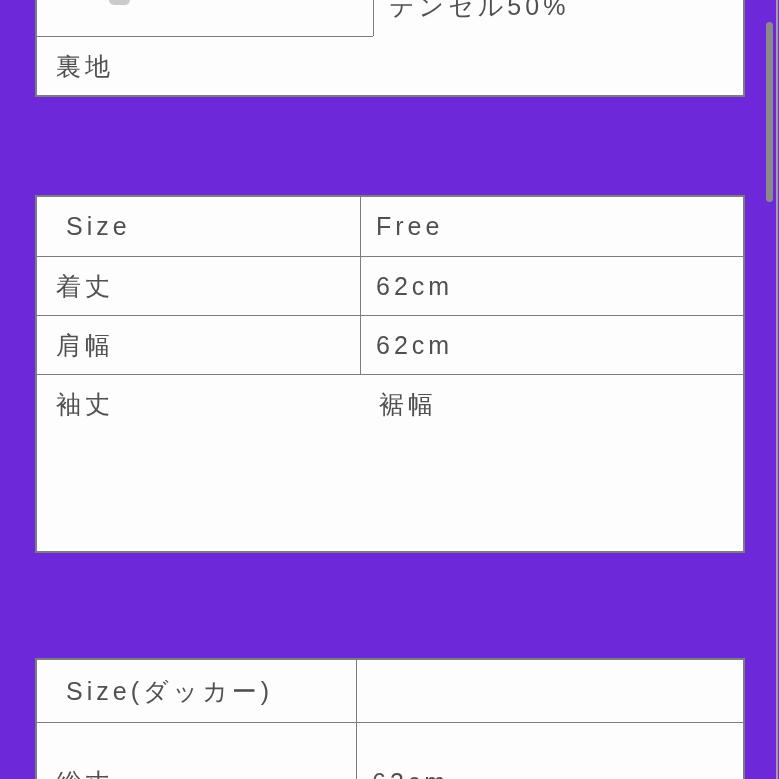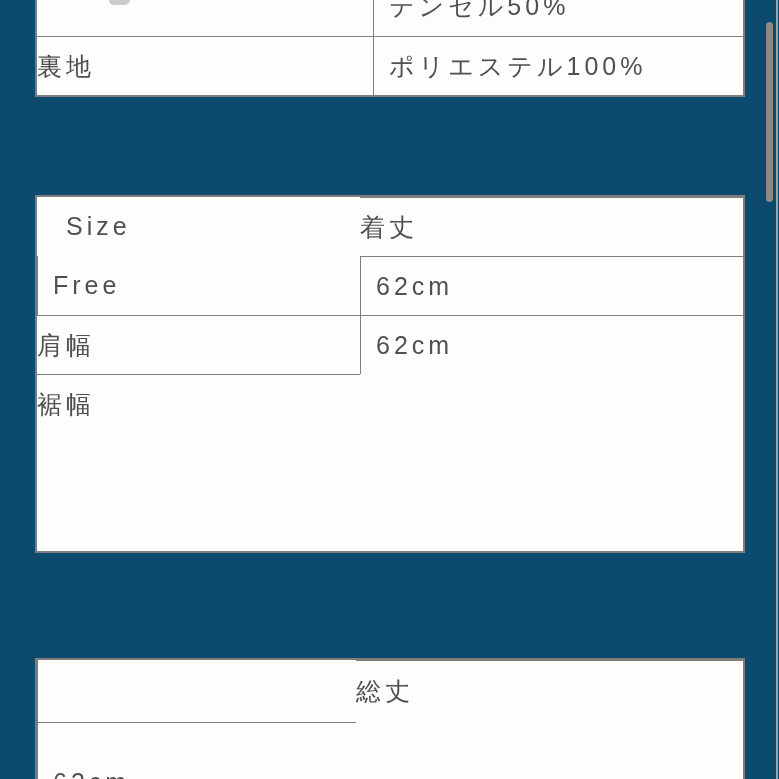--- a/index.html
+++ b/index.html
@@ -6,21 +6,21 @@
     margin: 0;
     padding: 0;
     background: #fcfcfc;
     font-family: "Liberation Sans", "DejaVu Sans", sans-serif;
   }
   .screen {
     position: relative;
     width: 779px;
     height: 779px;
     overflow: hidden;
-    background: #0c4a6e;
+    background: #6d28d9;
   }
   
   .spec-table {
     position: absolute;
     left: 35px;
     width: 710px;
     display: grid;
     border: 2px solid #7d7d7d;
     background: #fdfdfd;
     box-sizing: border-box;
@@ -29,21 +29,21 @@
   .cell {
     display: flex;
     align-items: center;
     font-size: 25px;
     letter-spacing: 4px;
     font-weight: 400;
     white-space: nowrap;
     overflow: hidden;
     box-sizing: border-box;
   }
-  .lc { }
+  .lc { padding-left: 19px; }
   .vc { padding-left: 15px; border-left: 1.5px solid #7d7d7d; }
   .bt { border-top: 1.5px solid #7d7d7d; }
   .indent { padding-left: 29px; }
 
   #table-materials {
     top: -25px;
     grid-template-columns: 336px 1fr;
     grid-template-rows: 59px 59px;
   }
   #table-size {
@@ -92,36 +92,37 @@
 </style>
 </head>
 <body>
 
 <div class="screen">
 
   <div class="spec-table" id="table-materials">
     <div class="cell lc"></div>
     <div class="cell vc">テンセル50%</div>
     <div class="cell lc bt">裏地</div>
-    <div class="cell vc bt">ポリエステル100%</div>
   </div>
 
   <div class="cut-mark"></div>
 
   <div class="spec-table" id="table-size">
     <div class="cell lc indent">Size</div>
+    <div class="cell vc">Free</div>
     <div class="cell lc bt">着丈</div>
-    <div class="cell vc">Free</div>
     <div class="cell vc bt">62cm</div>
     <div class="cell lc bt">肩幅</div>
     <div class="cell vc bt">62cm</div>
+    <div class="cell lc bt">袖丈</div>
     <div class="cell lc bt">裾幅</div>
   </div>
 
   <div class="spec-table" id="table-dacker">
+    <div class="cell lc indent">Size(ダッカー)</div>
     <div class="cell vc"></div>
     <div class="cell lc bt">総丈</div>
     <div class="cell vc bt">63cm</div>
   </div>
 
   <div class="page-edge"></div>
   <div class="scrollbar-thumb"></div>
 
 </div>
 

